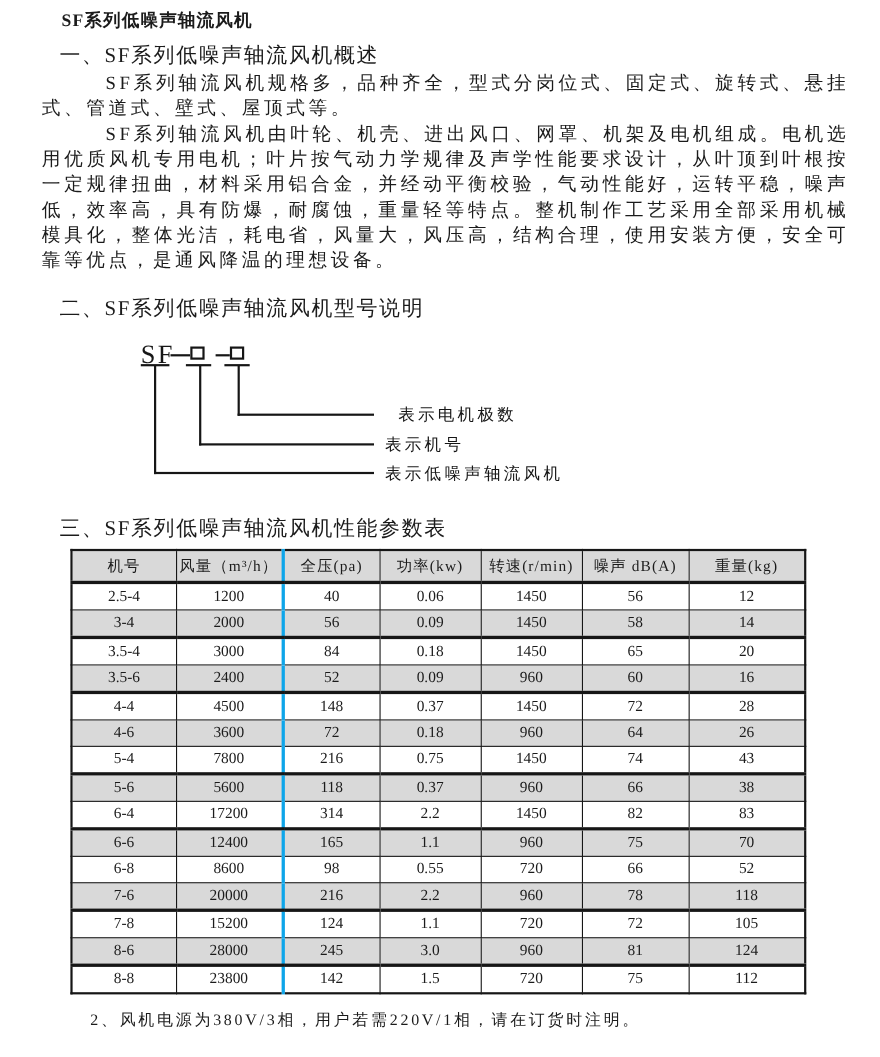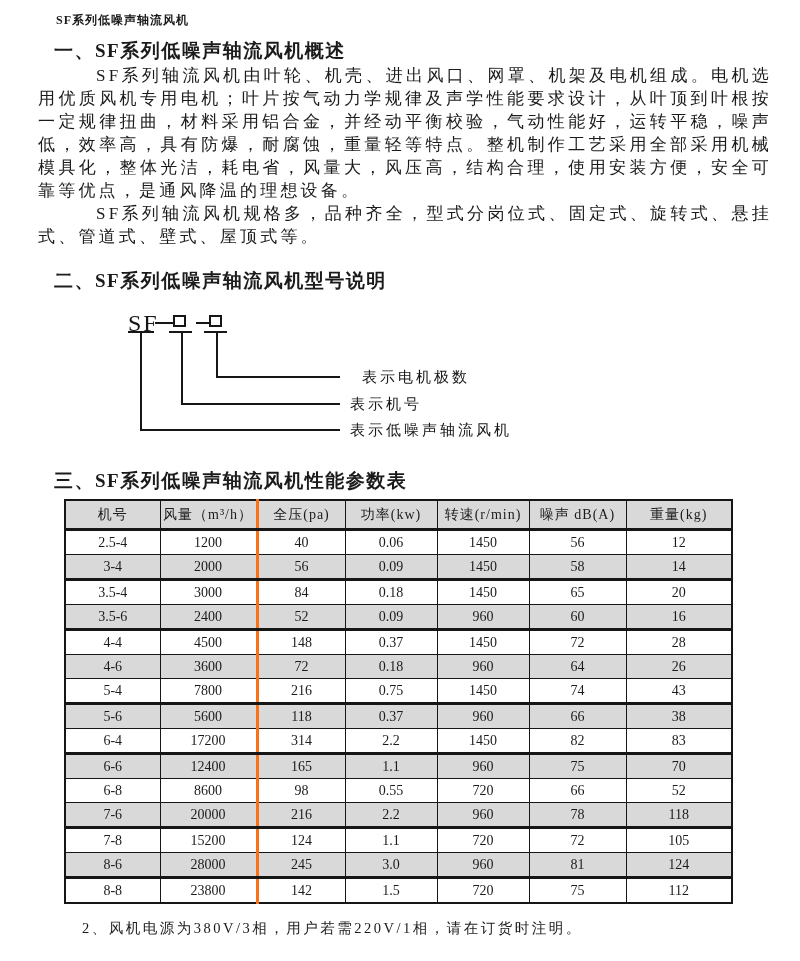--- a/index.html
+++ b/index.html
@@ -4,25 +4,25 @@
 <style>
   html, body { margin: 0; padding: 0; }
   body {
     width: 800px; height: 961px;
     background: #ffffff;
     color: #1b1b1b;
     font-family: "Liberation Serif", "DejaVu Serif", serif;
     overflow: hidden;
   }
   .doc-title {
-    font-size: 12px; font-weight: bold; letter-spacing: 1px;
+    font-size: 16px; font-weight: bold; letter-spacing: 1px;
     margin: 8px 0 0 56px; height: 24px; line-height: 24px;
   }
   .sec-heading {
-    font-size: 19px; font-weight: bold; letter-spacing: 1.5px;
+    font-size: 19px; font-weight: normal; letter-spacing: 1.5px;
     height: 26px; line-height: 26px;
   }
   #sec1-heading { margin: 6px 0 0 54px; }
   #sec2-heading { margin: 20px 0 0 54px; }
   #sec3-heading { margin: 10px 0 0 54px; }
   p.body-par {
     font-size: 17px; letter-spacing: 3.2px; line-height: 23px;
     margin: 0 28px 0 38px; text-indent: 58px; text-align: justify;
   }
   
@@ -49,41 +49,41 @@
   }
   .perf th, .perf td {
     border: 1px solid #161616; padding: 0;
     font-weight: normal; overflow: hidden; white-space: nowrap;
   }
   .perf th { height: 27px; letter-spacing: 1px; }
   .perf td { height: 23px; }
   .perf thead tr { background: #d9d9d9; padding-left: 33px; }
   .perf thead th { border-bottom: 3px solid #161616; }
   .perf tbody tr:nth-child(even) { background: #d9d9d9; }
-  .perf th:nth-child(2), .perf td:nth-child(2) { border-right: 3px solid #f97316; }
+  .perf th:nth-child(2), .perf td:nth-child(2) { border-right: 3px solid #0ea5e9; }
   .perf tbody tr:nth-child(2) td, .perf tbody tr:nth-child(4) td,
   .perf tbody tr:nth-child(7) td, .perf tbody tr:nth-child(9) td,
   .perf tbody tr:nth-child(12) td, .perf tbody tr:nth-child(14) td
   { border-bottom: 3px solid #161616; }
   
   .notes { margin: 13px 0 0 36px; font-size: 14.5px; letter-spacing: 2.5px; line-height: 23px; }
   .notes p { margin: 0; }
   .notes .note-2 { margin-left: 46px; }
 </style>
 </head>
 <body>
 
 <div>
 
   <div class="doc-title">SF系列低噪声轴流风机</div>
 
   <div class="sec-heading" id="sec1-heading">一、SF系列低噪声轴流风机概述</div>
 
+  <p class="body-par">SF系列轴流风机规格多，品种齐全，型式分岗位式、固定式、旋转式、悬挂式、管道式、壁式、屋顶式等。</p>
   <p class="body-par">SF系列轴流风机由叶轮、机壳、进出风口、网罩、机架及电机组成。电机选用优质风机专用电机；叶片按气动力学规律及声学性能要求设计，从叶顶到叶根按一定规律扭曲，材料采用铝合金，并经动平衡校验，气动性能好，运转平稳，噪声低，效率高，具有防爆，耐腐蚀，重量轻等特点。整机制作工艺采用全部采用机械模具化，整体光洁，耗电省，风量大，风压高，结构合理，使用安装方便，安全可靠等优点，是通风降温的理想设备。</p>
-  <p class="body-par">SF系列轴流风机规格多，品种齐全，型式分岗位式、固定式、旋转式、悬挂式、管道式、壁式、屋顶式等。</p>
 
   <div class="sec-heading" id="sec2-heading">二、SF系列低噪声轴流风机型号说明</div>
 
   <div class="diagram">
     <span class="sf-label">SF</span>
 
     <div class="ln" style="left:155px; top:22px; width:18px; height:2px;"></div>
     <div class="box" style="left:173px; top:15px;"></div>
     <div class="ln" style="left:196px; top:22px; width:13px; height:2px;"></div>
     <div class="box" style="left:209px; top:15px;"></div>

